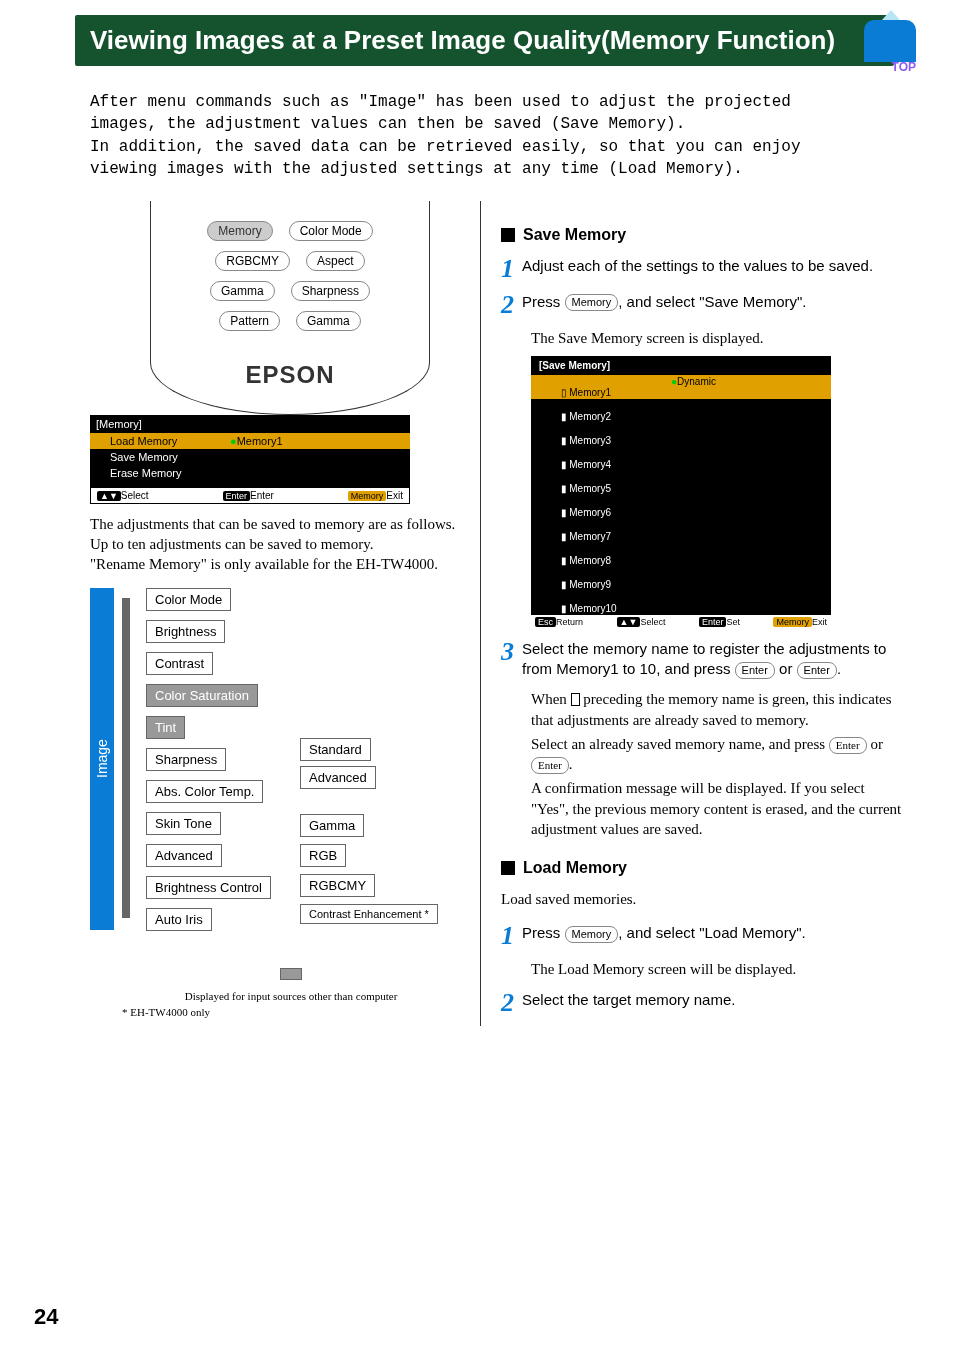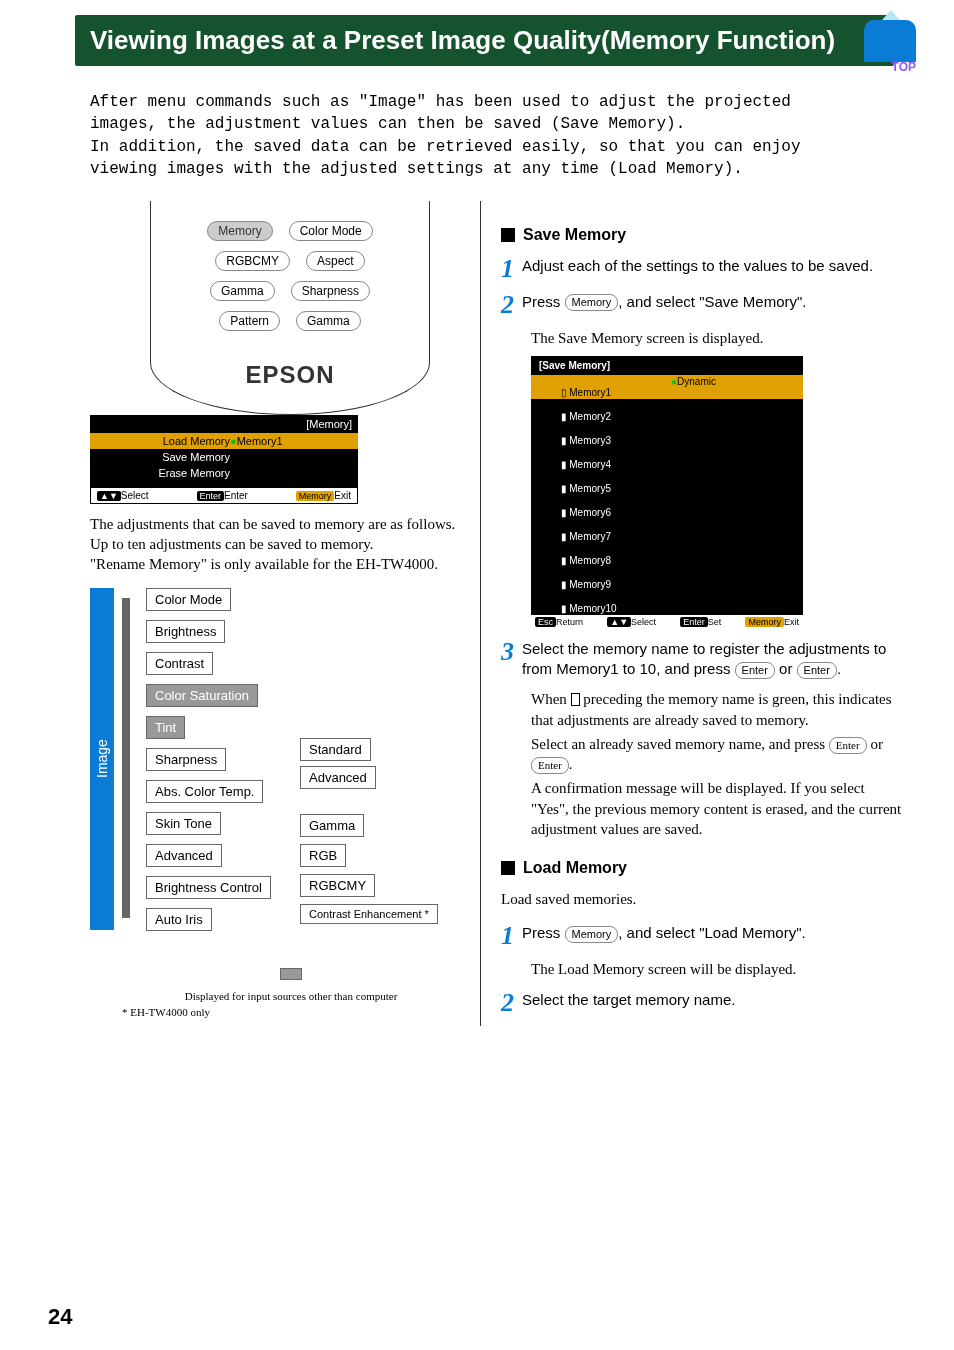--- a/index.html
+++ b/index.html
@@ -103,23 +103,22 @@
     font-weight: bold;
     margin: 18px 0 14px 0;
     line-height: 1.25;
   }
 
   
   .osd {
     background: #000;
     color: #fff;
     font-size: 11px;
-    width: 268px;
+    width: 320px;
     margin-bottom: 6px;
-    text-align: right;
   }
   .osd-title { padding: 3px 6px; }
   .osd-row { padding: 2px 6px 2px 20px; display: flex; }
   .osd-row.sel { background: #e0a000; color: #000; }
   .osd-row span:first-child { width: 120px; }
   .osd-foot {
     background: #fff; color: #000;
     display: flex; justify-content: space-between;
     font-size: 10px; padding: 2px 6px;
     border: 1px solid #000;
@@ -180,40 +179,40 @@
   .step-note { font-family: Georgia, serif; font-size: 15px; margin-left: 30px; margin-top: 4px; line-height: 1.35;}
   .inline-btn { border: 1px solid #888; border-radius: 8px; padding: 0 6px; font-size: 11px; display: inline-block; vertical-align: middle;}
   .inline-btn.enter { background: #fff; }
   .cursor-box { display: inline-block; width: 9px; height: 13px; border: 1px solid #000; vertical-align: -2px; }
 
   
   .osd2 {
     background: #000;
     color: #fff;
     font-size: 10px;
-    width: 272px;
+    width: 300px;
     margin: 8px 0 8px 30px;
   }
   .osd2-title { padding: 4px 8px; font-weight: bold;}
   .osd2-row { padding: 1px 8px 1px 30px; display: flex;}
   .osd2-row.sel { background: #e0a000; color: #000;}
   .osd2-row span:first-child { width: 110px; margin-top: 11px;}
   .osd2-foot {
     background: #fff; color: #000;
     display: flex; justify-content: space-between;
     font-size: 9px; padding: 2px 4px;
   }
   .osd2-foot .badge { background: #000; color: #fff; padding: 0 3px; border-radius: 2px;}
   .osd2-foot .badge.mem { background: #e0a000; color: #000;}
   .bullet-green { color: #0c0; }
 
   .page-num {
     position: absolute;
     bottom: 20px;
-    left: 48px;
+    left: 34px;
     font-size: 22px;
     font-weight: bold;
   }
   .line-connector { position: absolute; background: #666; }
 </style>
 </head>
 <body>
 
 <div class="top-icon">
   <div class="top-icon-home"></div>

